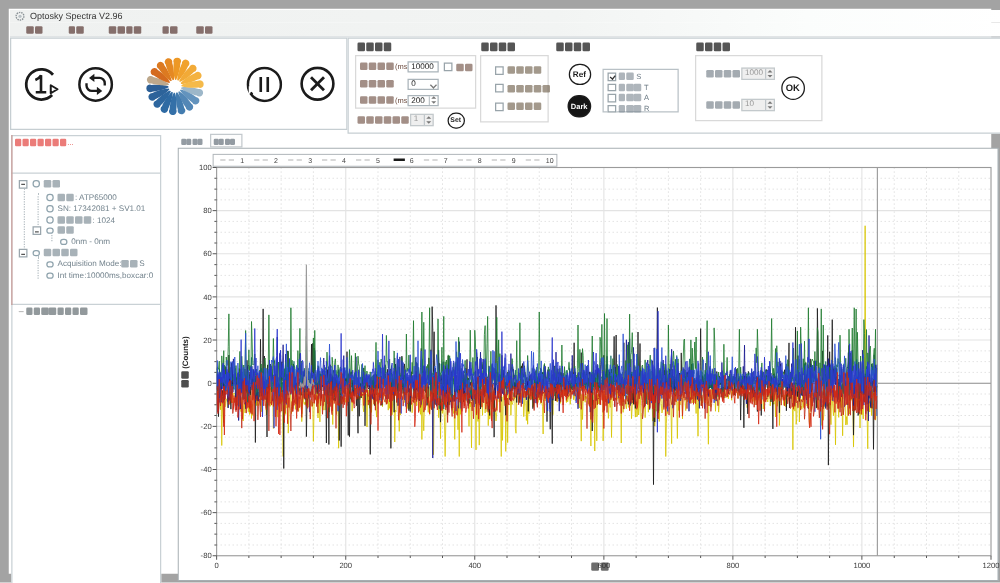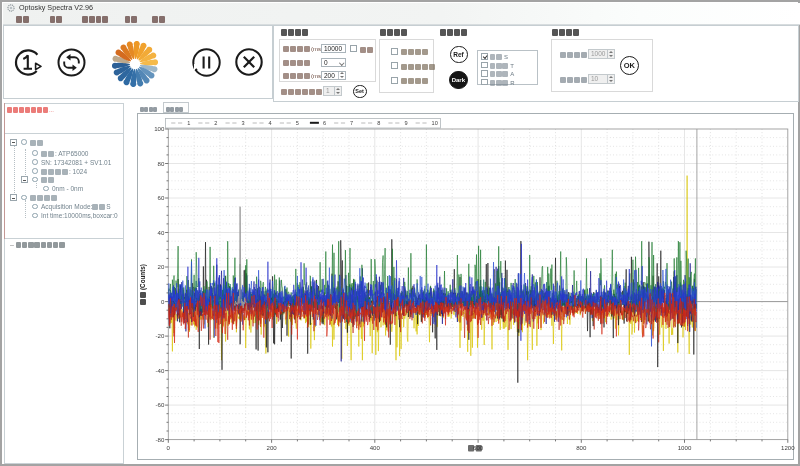--- a/index.html
+++ b/index.html
@@ -14,21 +14,21 @@
 .cb{position:absolute;width:7px;height:7px;background:#fff;border:1px solid #99a4aa}
 .spin{position:absolute;right:0;top:0;width:7px;height:100%;border-left:1px solid #c0c6ca;
  display:flex;flex-direction:column;align-items:center;justify-content:space-around}
 .ut{width:0;height:0;border-left:2px solid transparent;border-right:2px solid transparent;border-bottom:2.5px solid #777}
 .dt{width:0;height:0;border-left:2px solid transparent;border-right:2px solid transparent;border-top:2.5px solid #777}
 .circb{position:absolute;border:1.6px solid #1c1c1c;border-radius:50%;background:#fff;
  display:flex;align-items:center;justify-content:center;font-weight:bold;color:#1c1c1c}
 .circb>span{display:block;transform:scale(0.5);transform-origin:50% 50%;white-space:nowrap}
 </style></head>
 <body>
-<div class="abs" style="left:0;top:0;width:800px;height:466px;border:2px solid #a3a3a3;background:#fff">
+<div class="abs" style="left:0;top:0;width:800px;height:466px;border:7px solid #a3a3a3;background:#fff">
 <div style="position:absolute;left:1px;top:1px;width:797px;height:10px;background:linear-gradient(90deg,#eff1f0 0%,#f2f4f3 55%,#fbfdfc 80%,#ffffff 100%);"></div>
     <svg class="abs" style="left:5px;top:2px" width="8" height="8" viewBox="0 0 16 16">
 <circle cx="8" cy="8" r="6.2" fill="none" stroke="#8a9296" stroke-width="2.2" stroke-dasharray="2.4 1.4"></circle>
 <circle cx="8" cy="8" r="2.6" fill="#b9c1c5"></circle>
     </svg>
     <div style="position:absolute;left:17px;top:2.2px;font-size:7.2px;line-height:8.2px;color:#333;white-space:nowrap;">Optosky Spectra V2.96</div>
     <div style="position:absolute;left:1px;top:11px;width:797px;height:12px;background:linear-gradient(90deg,#eff1f0 0%,#f2f4f3 55%,#fbfdfc 80%,#ffffff 100%);border-bottom:1px solid #d7dcde;"></div>
     <div style="position:absolute;left:14px;top:13.5px;font-size:7px;line-height:8px;color:#333;white-space:nowrap;"><span style="display:inline-block;width:5.8px;height:6.2px;background:#52302c;opacity:0.68;border-radius:1px;margin-right:1px;vertical-align:-1px"></span><span style="display:inline-block;width:5.8px;height:6.2px;background:#52302c;opacity:0.68;border-radius:1px;margin-right:1px;vertical-align:-1px"></span></div>
     <div style="position:absolute;left:47.5px;top:13.5px;font-size:7px;line-height:8px;color:#333;white-space:nowrap;"><span style="display:inline-block;width:5.8px;height:6.2px;background:#52302c;opacity:0.68;border-radius:1px;margin-right:1px;vertical-align:-1px"></span><span style="display:inline-block;width:5.8px;height:6.2px;background:#52302c;opacity:0.68;border-radius:1px;margin-right:1px;vertical-align:-1px"></span></div>
     <div style="position:absolute;left:80px;top:13.5px;font-size:7px;line-height:8px;color:#333;white-space:nowrap;"><span style="display:inline-block;width:5.8px;height:6.2px;background:#52302c;opacity:0.68;border-radius:1px;margin-right:1px;vertical-align:-1px"></span><span style="display:inline-block;width:5.8px;height:6.2px;background:#52302c;opacity:0.68;border-radius:1px;margin-right:1px;vertical-align:-1px"></span><span style="display:inline-block;width:5.8px;height:6.2px;background:#52302c;opacity:0.68;border-radius:1px;margin-right:1px;vertical-align:-1px"></span><span style="display:inline-block;width:5.8px;height:6.2px;background:#52302c;opacity:0.68;border-radius:1px;margin-right:1px;vertical-align:-1px"></span></div>

